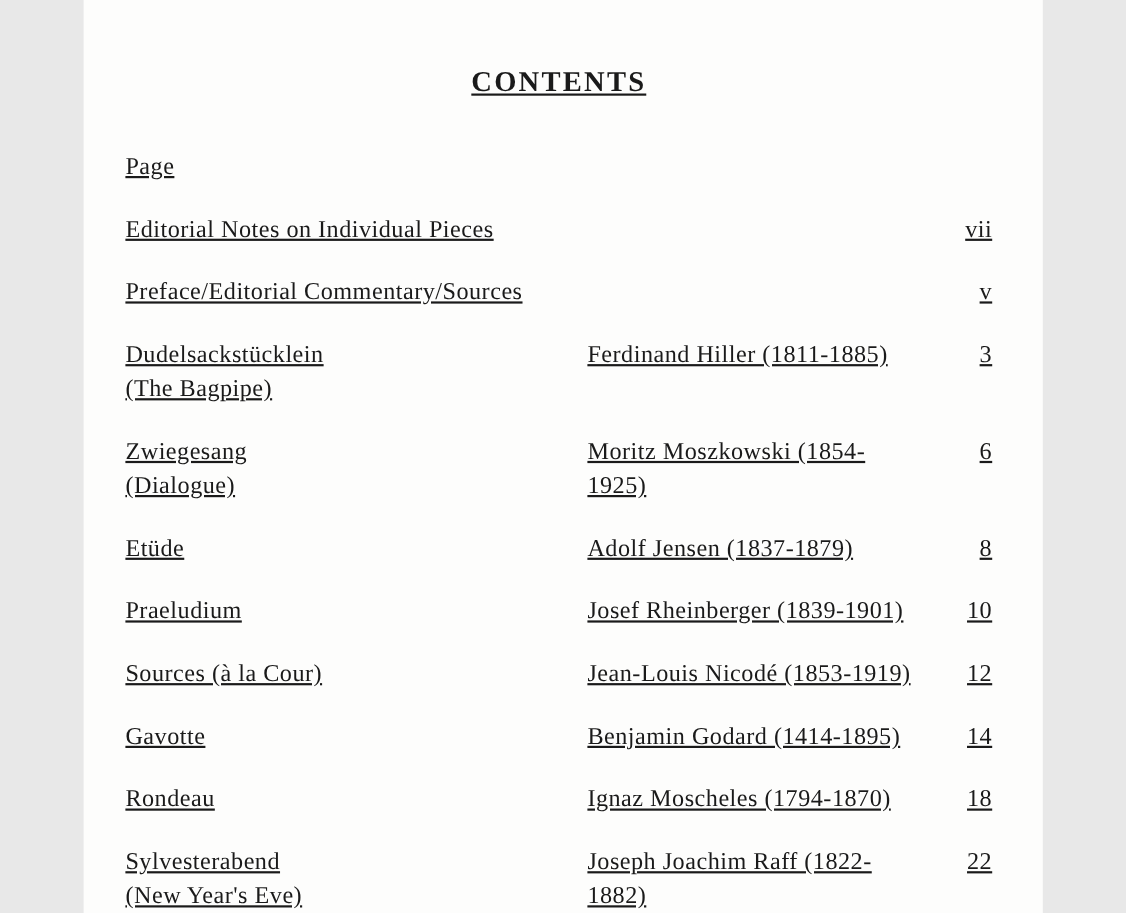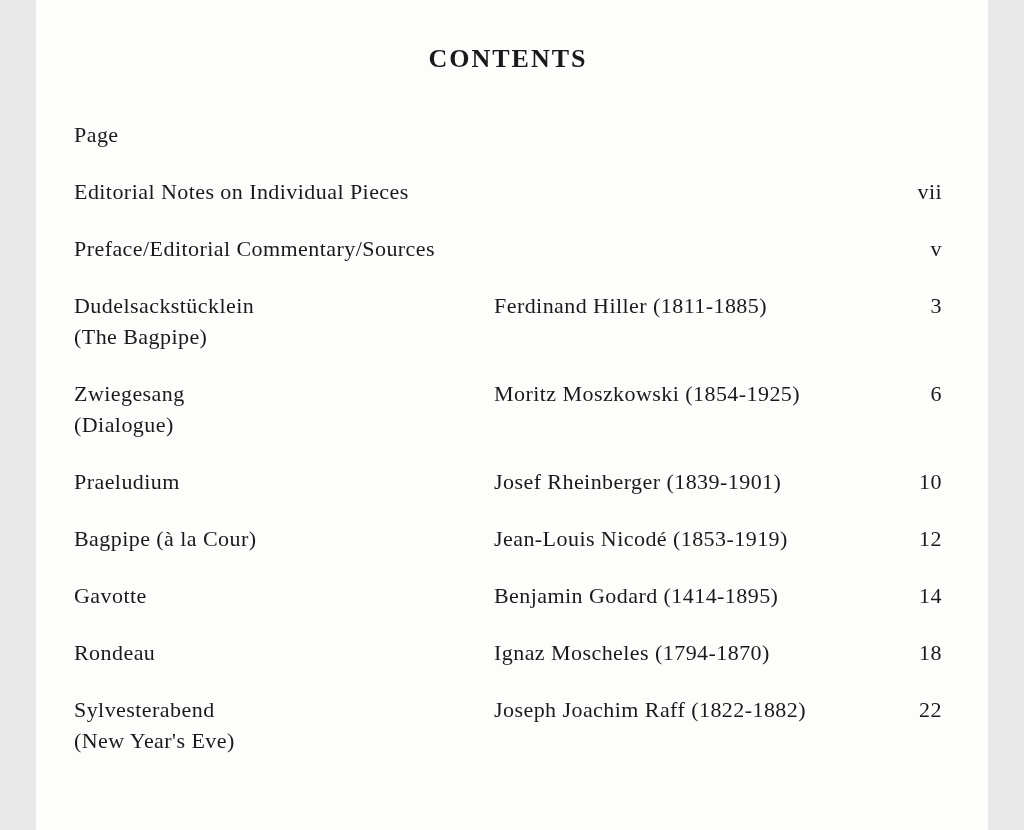--- a/index.html
+++ b/index.html
@@ -2,32 +2,33 @@
 <html><head>
 <meta charset="utf-8">
 <style>
   html, body {
     margin: 0;
     padding: 0;
     background: #e8e8e8;
   }
   .page {
     position: relative;
-    width: 952px;
+    width: 872px;
     height: 830px;
     margin: 0 auto;
     background: #fdfdfc;
     color: #1a1a1a;
     font-family: "Liberation Serif", "DejaVu Serif", serif;
     font-size: 22px;
     line-height: 31px;
     letter-spacing: 0.02em;
     box-sizing: border-box;
-    padding: 44px 46px 0 38px;
+    padding: 60px 46px 0 38px;
     overflow: hidden;
+    text-decoration: underline;
   }
   .doc-title {
     font-size: 26px;
     line-height: 30px;
     font-weight: bold;
     letter-spacing: 2px;
     text-align: center;
     margin: 0;
   }
   .page-col-header {
@@ -78,33 +79,41 @@
 
     <div class="toc-row">
       <div class="toc-title-cell">
         <span class="toc-title">Zwiegesang</span>
         <span class="toc-subtitle">(Dialogue)</span>
       </div>
       <div class="toc-composer-cell">Moritz Moszkowski (1854-1925)</div>
       <div class="toc-page-cell">6</div>
     </div>
 
+    <div class="toc-row">
+      <div class="toc-title-cell">
+        <span class="toc-title">Etüde</span>
+        
+      </div>
+      <div class="toc-composer-cell">Adolf Jensen (1837-1879)</div>
+      <div class="toc-page-cell">8</div>
+    </div>
 
     <div class="toc-row">
       <div class="toc-title-cell">
         <span class="toc-title">Praeludium</span>
         
       </div>
       <div class="toc-composer-cell">Josef Rheinberger (1839-1901)</div>
       <div class="toc-page-cell">10</div>
     </div>
 
     <div class="toc-row">
       <div class="toc-title-cell">
-        <span class="toc-title">Bagpipe (à la Cour)</span>
+        <span class="toc-title">Sources (à la Cour)</span>
         
       </div>
       <div class="toc-composer-cell">Jean-Louis Nicodé (1853-1919)</div>
       <div class="toc-page-cell">12</div>
     </div>
 
     <div class="toc-row">
       <div class="toc-title-cell">
         <span class="toc-title">Gavotte</span>
         

